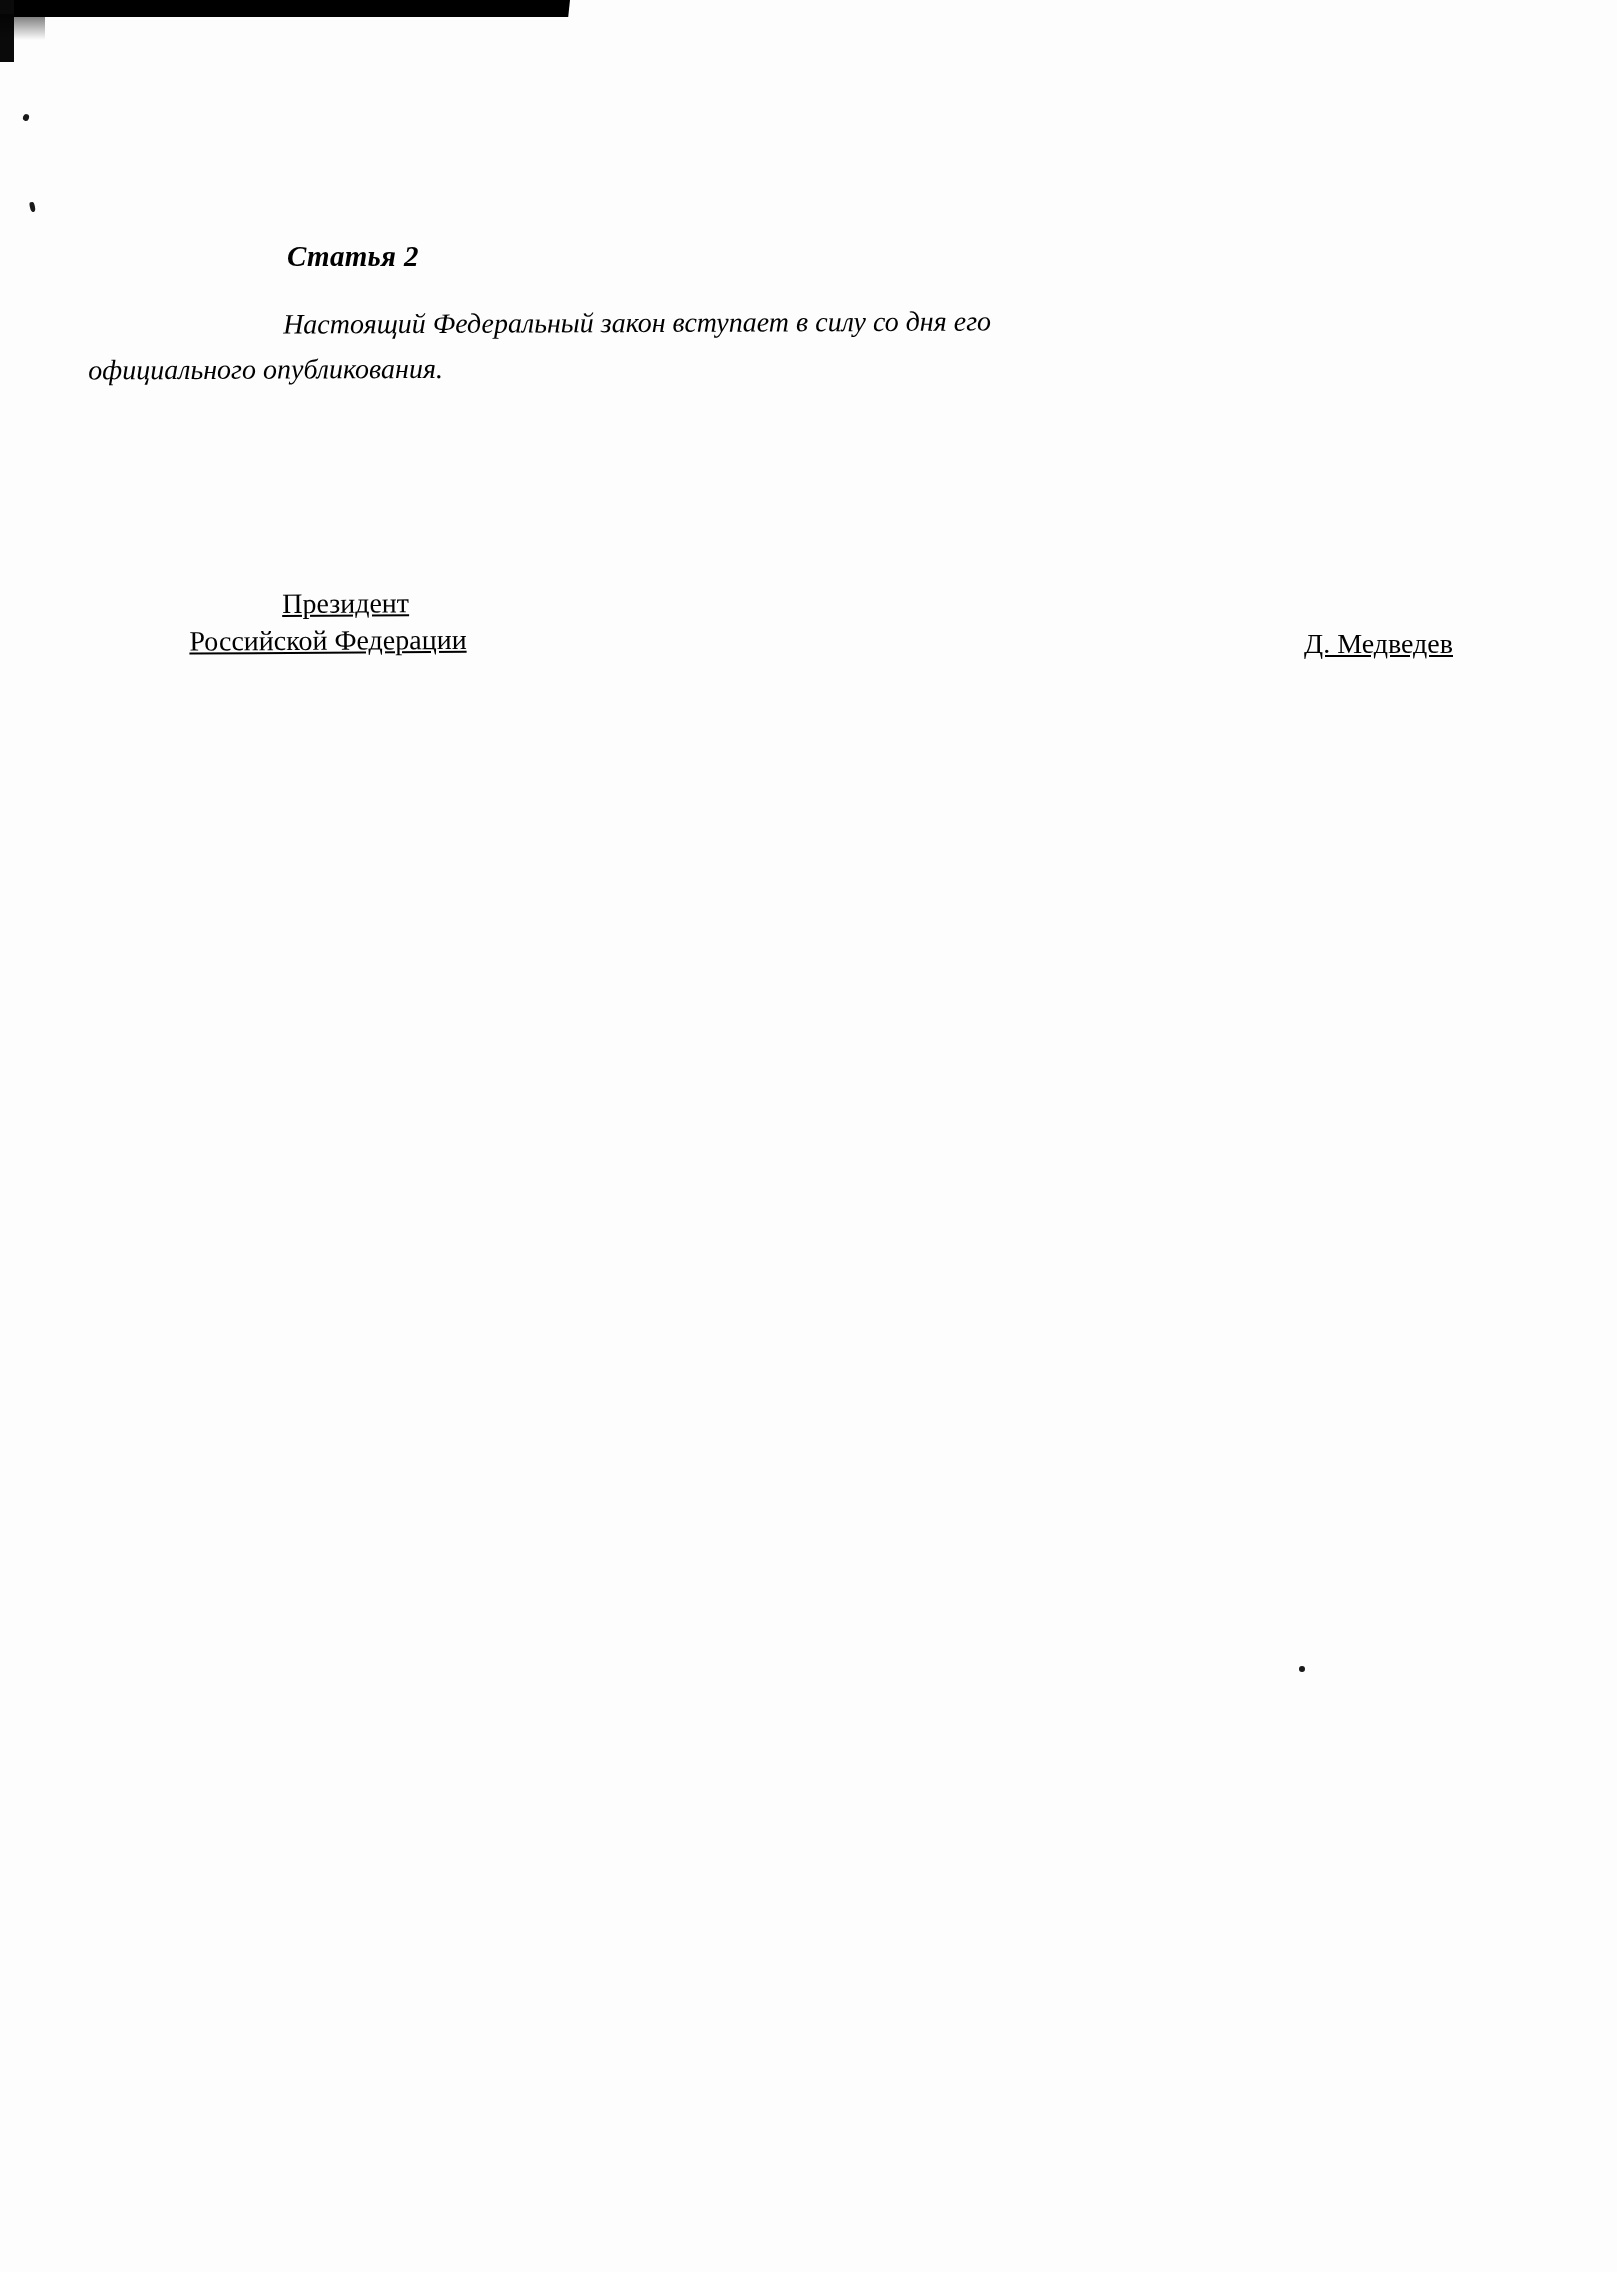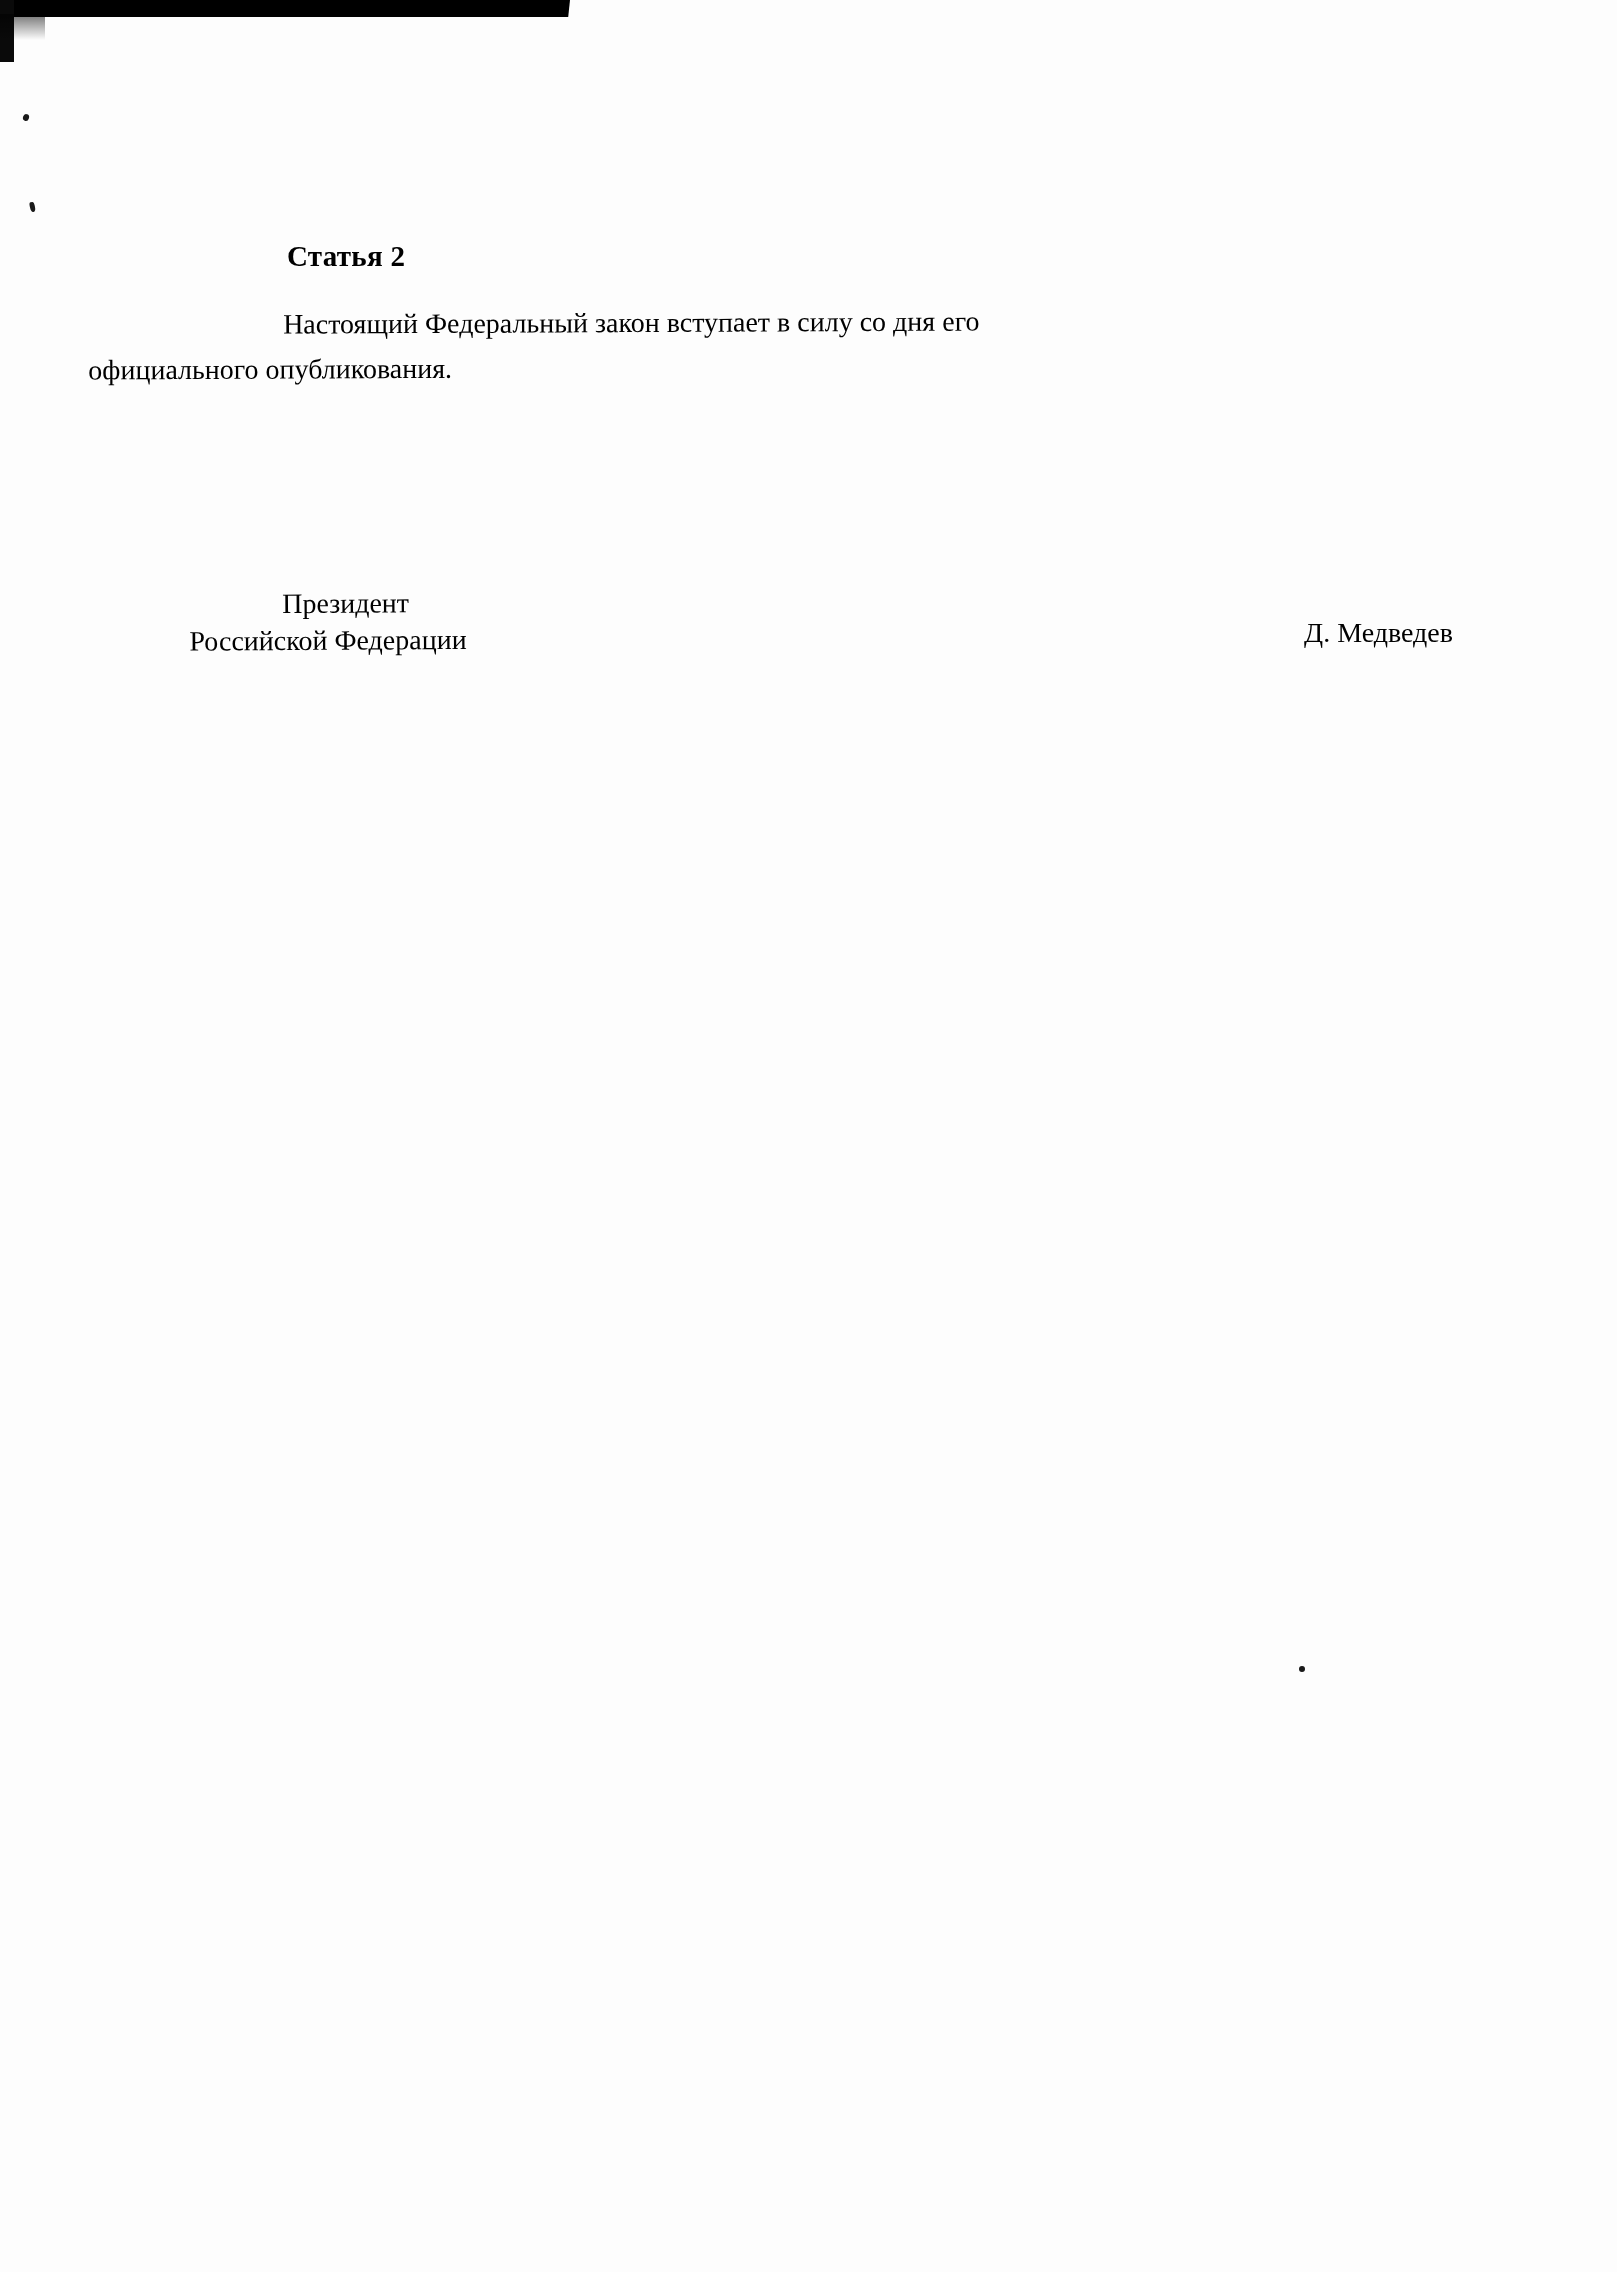--- a/index.html
+++ b/index.html
@@ -60,20 +60,21 @@
   .speck-a { left: 23px;  top: 114px; width: 5.8px;  height: 7.1px; transform: rotate(18deg); }
   .speck-b { left: 30px;  top: 202px; width: 5.2px;  height: 10.4px; border-radius: 40% 40% 60% 60%; transform: rotate(-12deg); }
   .speck-c { left: 1299px; top: 1666px; width: 5.8px; height: 5.8px; }
 
   
   .content {
     position: absolute;
     left: 185px;
     top: 240px;
     width: 1277px;
+    font-style: italic;
   }
 
   .article-heading {
     font-size: 29px;
     font-weight: bold;
     letter-spacing: 0.3px;
     margin: 0 0 28.5px 102px;
   }
 
   .body-paragraph {
@@ -95,21 +96,22 @@
   }
 
   
   .signature-row {
     position: absolute;
     left: 185px;
     top: 586px;
     width: 1277px;
     display: flex;
     justify-content: space-between;
-    align-items: center;
+    align-items: flex-end;
+    text-decoration: underline;
   }
   .signatory-title {
     font-size: 28px;
     line-height: 1.32;
     margin-left: 97px;
     transform: rotate(-0.35deg);
     transform-origin: left top;
   }
   .signatory-title .line2 {
     display: block;

